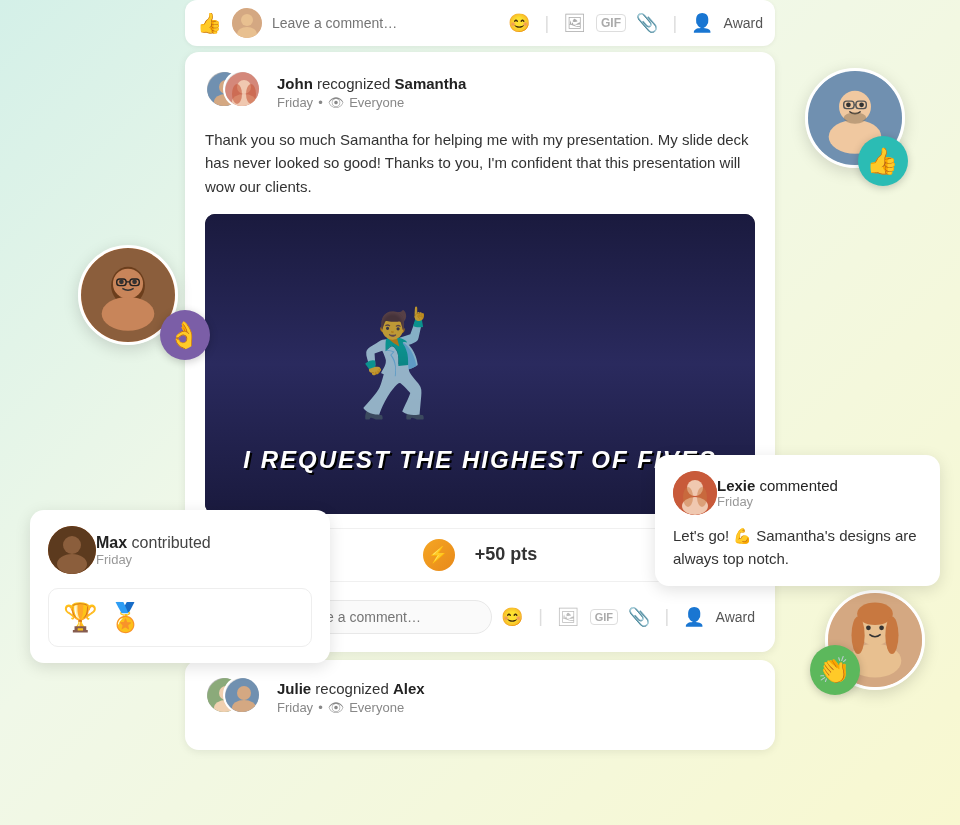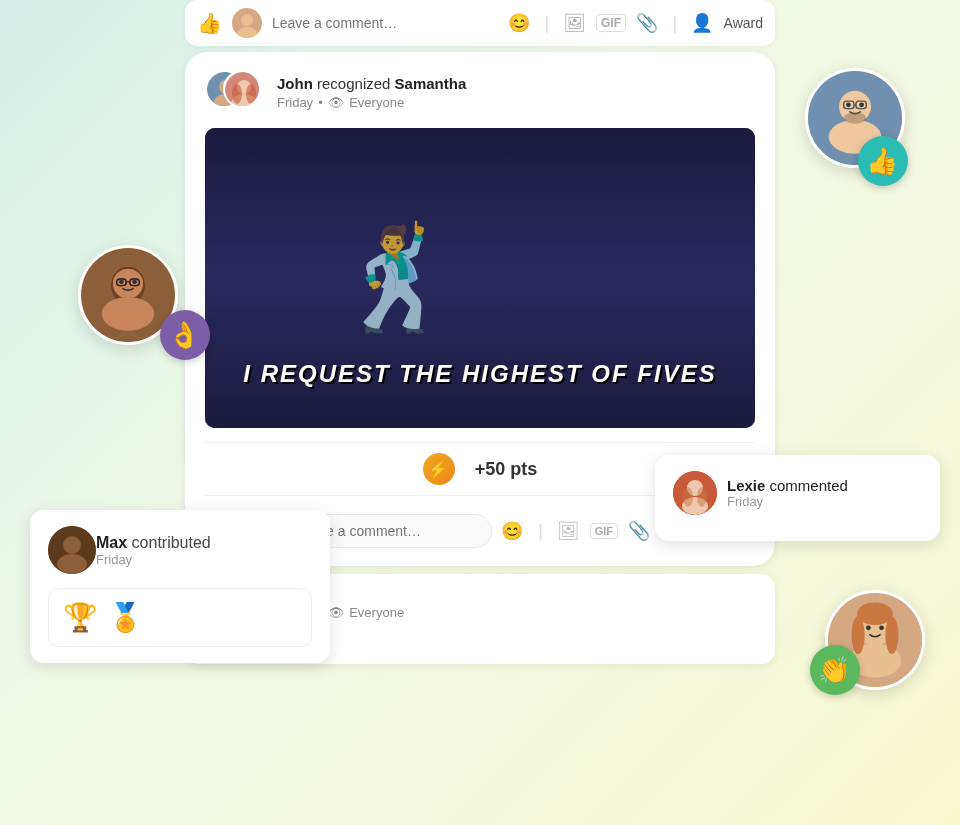--- a/index.html
+++ b/index.html
@@ -17,21 +17,21 @@
       position: absolute;
       left: 185px;
       top: 0;
       width: 590px;
       background: transparent;
     }
 
     
     .post-card {
       background: #fff;
-      border-radius: 22px;
+      border-radius: 14px;
       padding: 18px 20px;
       box-shadow: 0 2px 8px rgba(0,0,0,0.08);
       margin-bottom: 8px;
     }
     .post-header {
       display: flex;
       align-items: center;
       gap: 12px;
       margin-bottom: 14px;
     }
@@ -215,21 +215,20 @@
       width: 285px;
       background: #fff;
       border-radius: 14px;
       padding: 16px 18px;
       box-shadow: 0 4px 16px rgba(0,0,0,0.12);
       z-index: 10;
     }
     .lexie-header {
       display: flex;
       align-items: center;
-      gap: 10px;
       margin-bottom: 10px;
     }
     .lexie-avatar {
       width: 44px;
       height: 44px;
       border-radius: 50%;
       background: #c85a3a;
       display: flex;
       align-items: center;
       justify-content: center;
@@ -541,20 +540,21 @@
         </div>
         <div class="sub">
           <span>Friday</span>
           <span>•</span>
           <span class="eye-icon">👁</span>
           <span>Everyone</span>
         </div>
       </div>
     </div>
 
+    <div class="post-body">Thank you so much Samantha for helping me with my presentation. My slide deck has never looked so good! Thanks to you, I'm confident that this presentation will wow our clients.</div>
 
     <div class="gif-container">
       <div class="gif-overlay">
         <div class="gif-scene">
           <div class="gif-person">🕺</div>
           <div class="gif-caption">I REQUEST THE HIGHEST OF FIVES</div>
         </div>
       </div>
     </div>
 
@@ -596,20 +596,25 @@
         </div>
         <div class="av2">
           <svg viewBox="0 0 38 38" width="38" height="38">
             <circle cx="19" cy="19" r="19" fill="#7090B0"></circle>
             <circle cx="19" cy="15" r="7" fill="#d4a882"></circle>
             <ellipse cx="19" cy="30" rx="12" ry="8" fill="#d4a882"></ellipse>
           </svg>
         </div>
       </div>
       <div class="post-meta">
+        <div class="names">
+          <strong>Julie</strong>
+          <span>recognized</span>
+          <strong>Alex</strong>
+        </div>
         <div class="sub">
           <span>Friday</span>
           <span>•</span>
           <span class="eye-icon">👁</span>
           <span>Everyone</span>
         </div>
       </div>
     </div>
   </div>
 
@@ -650,13 +655,14 @@
       </svg>
     </div>
     <div class="lexie-meta">
       <div class="name">
         <strong>Lexie</strong>
         <span> </span><span>commented</span>
       </div>
       <div class="date">Friday</div>
     </div>
   </div>
+  <div class="lexie-body">Let's go! 💪 Samantha's designs are always top notch.</div>
 </div>
 
 </body></html>

